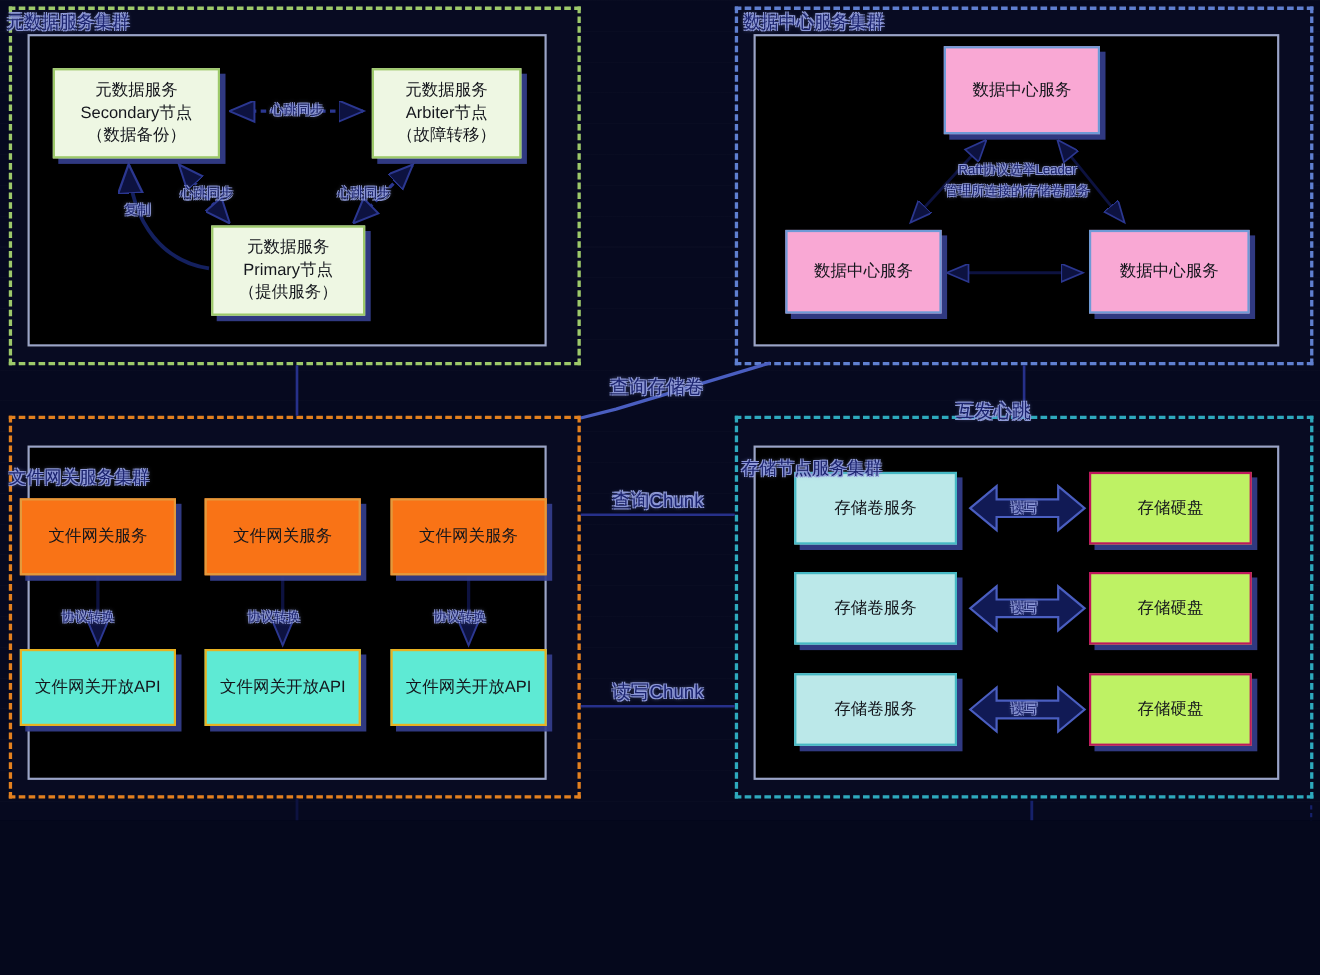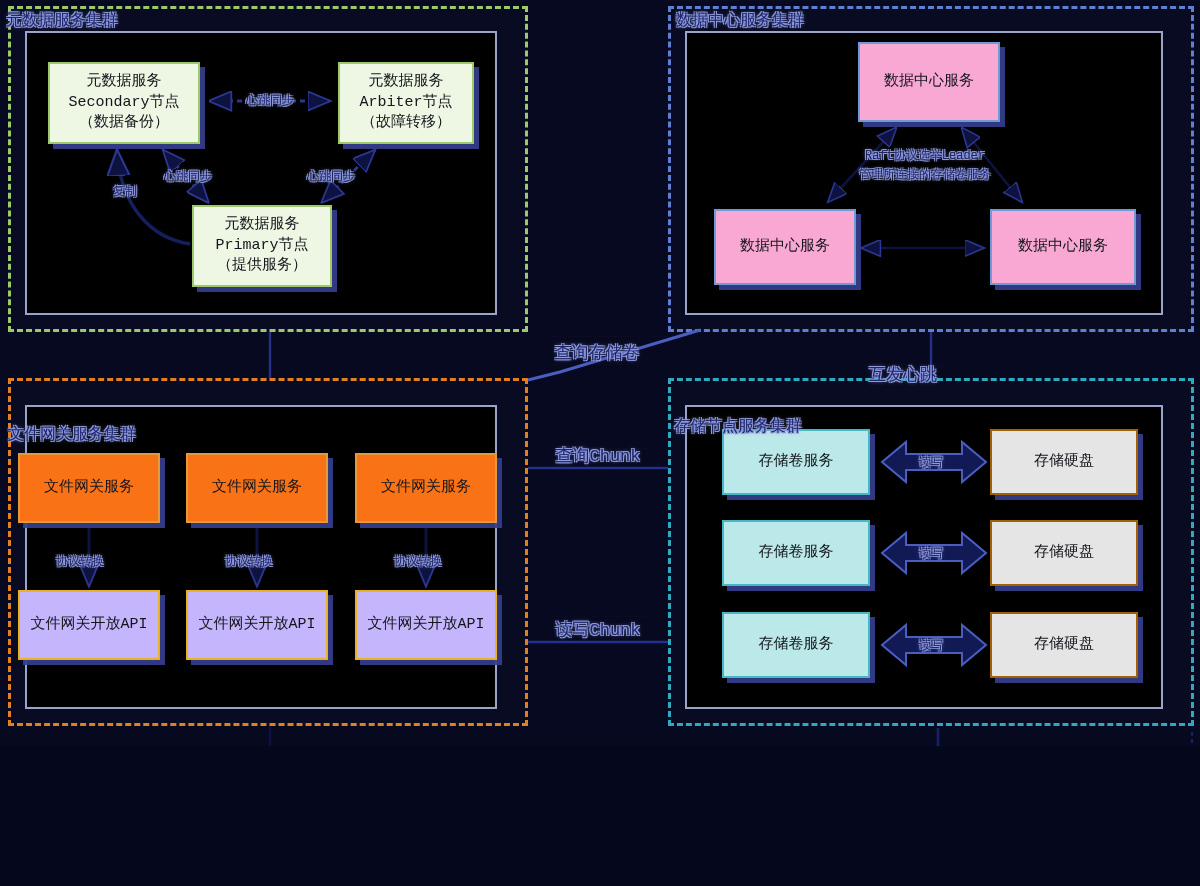--- a/index.html
+++ b/index.html
@@ -6,21 +6,21 @@
     margin: 0;
     padding: 0;
     background: #05081c;
   }
   #stage {
     position: relative;
     width: 1200px;
     height: 746px;
     background: #06091f;
     overflow: hidden;
-    font-family: Liberation Mono, monospace;
+    font-family: Liberation Sans, sans-serif;
   }
   
   #stage::before {
     content: "";
     position: absolute;
     inset: 0;
     background: repeating-linear-gradient(
       to bottom,
       rgba(255,255,255,0.012) 0px,
       rgba(255,255,255,0.012) 1px,
@@ -85,30 +85,30 @@
   }
   .node-dc {
     background: #f9a8d4;
     border: 2px solid #6f9ad6;
   }
   .node-gw {
     background: #f97316;
     border: 2px solid #e39a3c;
   }
   .node-api {
-    background: #c4b5fd;
+    background: #5eead4;
     border: 2px solid #e8b222;
   }
   .node-store {
     background: #bbe8e9;
     border: 2px solid #46b8c4;
   }
   .node-disk {
-    background: #e5e5e5;
-    border: 2px solid #a16207;
+    background: #bef264;
+    border: 2px solid #be185d;
   }
   .node-client {
     background: #fbdcd6;
     border: 2px solid #e14b3c;
     transform: skewX(-14deg);
     box-shadow: 5px 5px 0 0 rgba(52,62,140,0.92);
   }
   .node-client > span { transform: skewX(14deg); }
 
   

